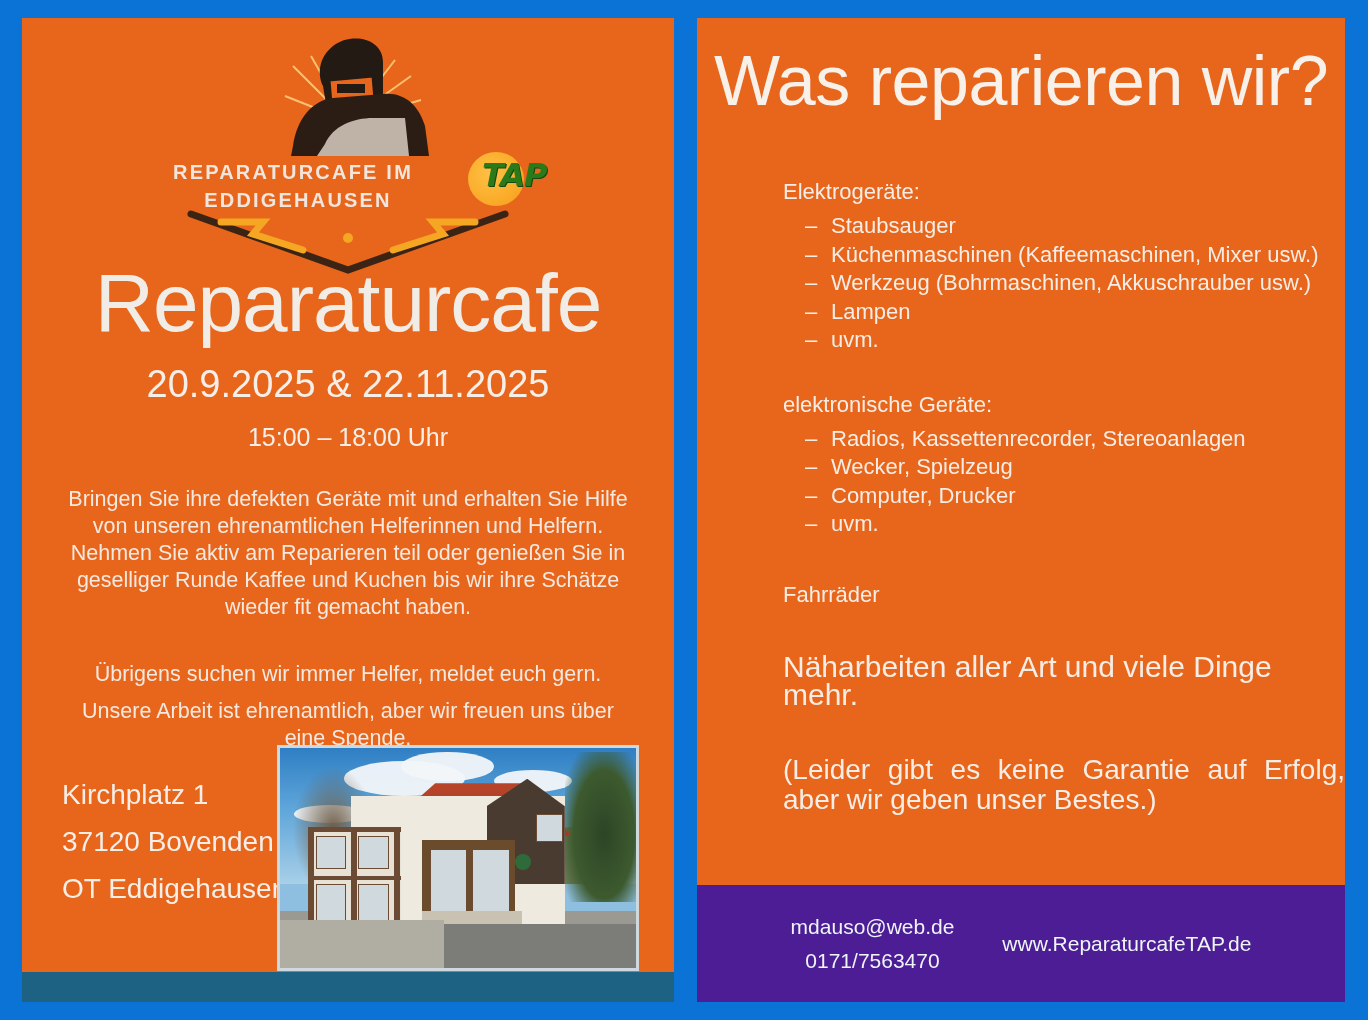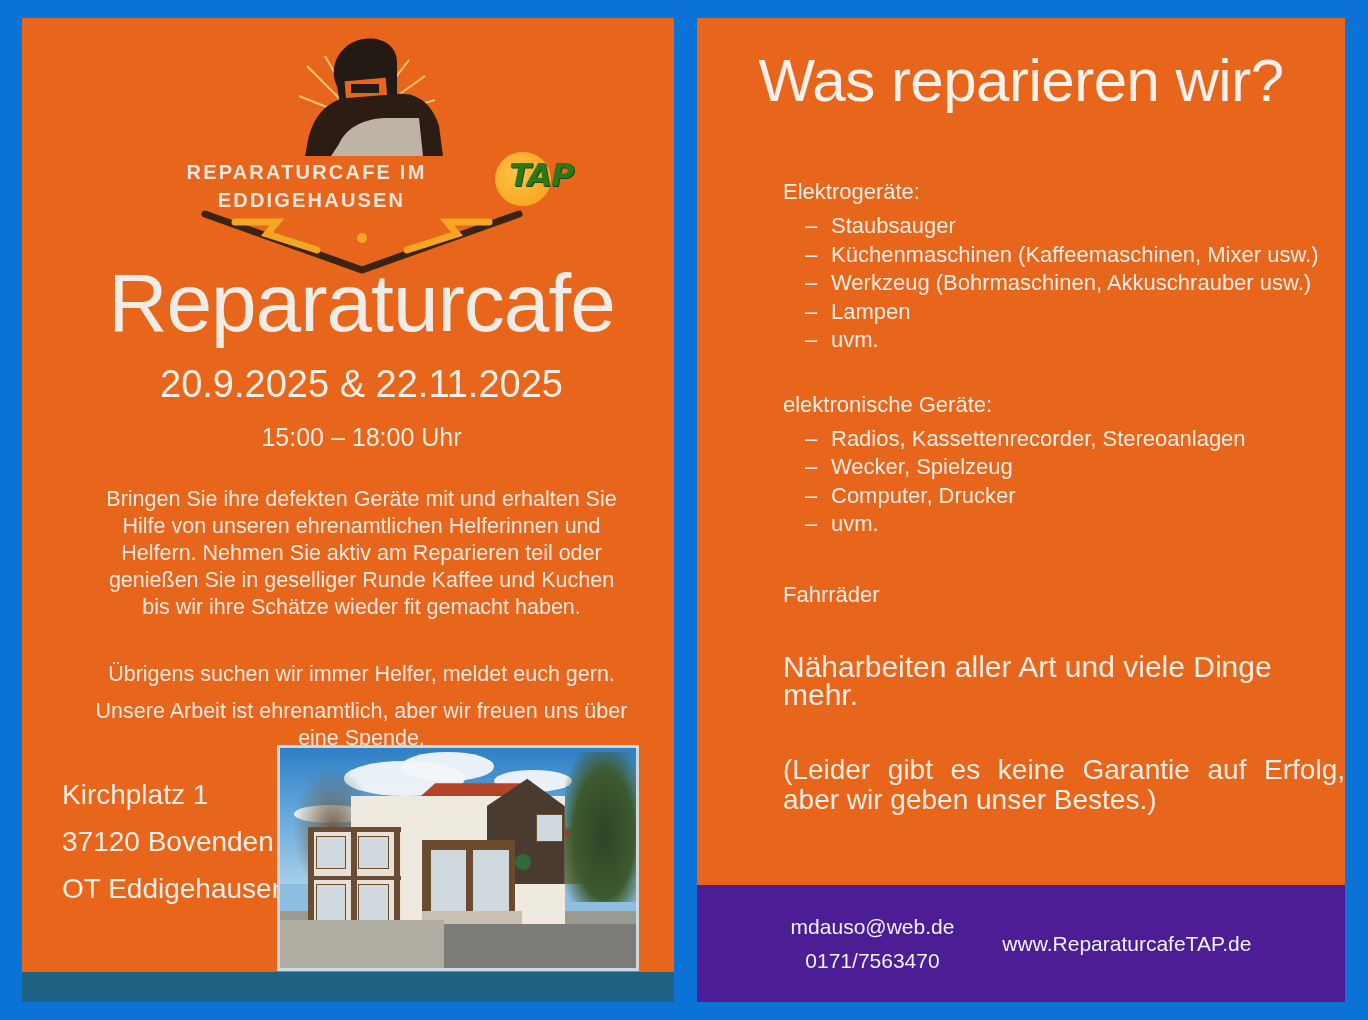--- a/index.html
+++ b/index.html
@@ -11,21 +11,21 @@
     position:relative;
   }
   .poster{position:absolute;overflow:hidden;}
 
   
   #left-panel{
     left:22px;top:18px;width:652px;height:984px;
     background:#e8651c;
     display:flex;flex-direction:column;
   }
-  #left-body{position:relative;flex:1 1 auto;padding-left:27px;}
+  #left-body{position:relative;flex:1 1 auto;}
   #left-footer-bar{height:30px;background:#1d6183;flex:0 0 auto;}
 
   
   #logo-block{position:relative;height:240px;}
   #welder{
     position:absolute;left:50%;top:8px;transform:translateX(-50%);
     width:230px;height:130px;
   }
   .logo-text{
     position:absolute;left:0;right:0;text-align:center;
@@ -112,21 +112,21 @@
   #right-panel{
     left:697px;top:18px;width:648px;height:984px;
     background:#e8651c;display:flex;flex-direction:column;
   }
   #right-body{position:relative;flex:1 1 auto;padding:0 0 0 0;}
   #right-footer{
     flex:0 0 auto;height:117px;background:#4c1d95;
     display:flex;align-items:center;justify-content:center;
   }
   #r-title{
-    color:#f7f1ea;font-size:60px;line-height:58px;text-align:center;
+    color:#f7f1ea;font-size:70px;line-height:58px;text-align:center;
     margin-top:34px;letter-spacing:-0.5px;
   }
   .r-section{color:#f6eee6;padding-left:86px;}
   .r-head{font-size:22px;line-height:28px;}
   .r-list{list-style:none;margin:6px 0 0 0;padding:0;}
   .r-list li{
     font-size:22px;line-height:28.5px;display:flex;gap:14px;padding-left:22px;
   }
   .dash{display:inline-block;width:12px;flex:0 0 auto;}
   #sec-elektro{margin-top:68px;}

